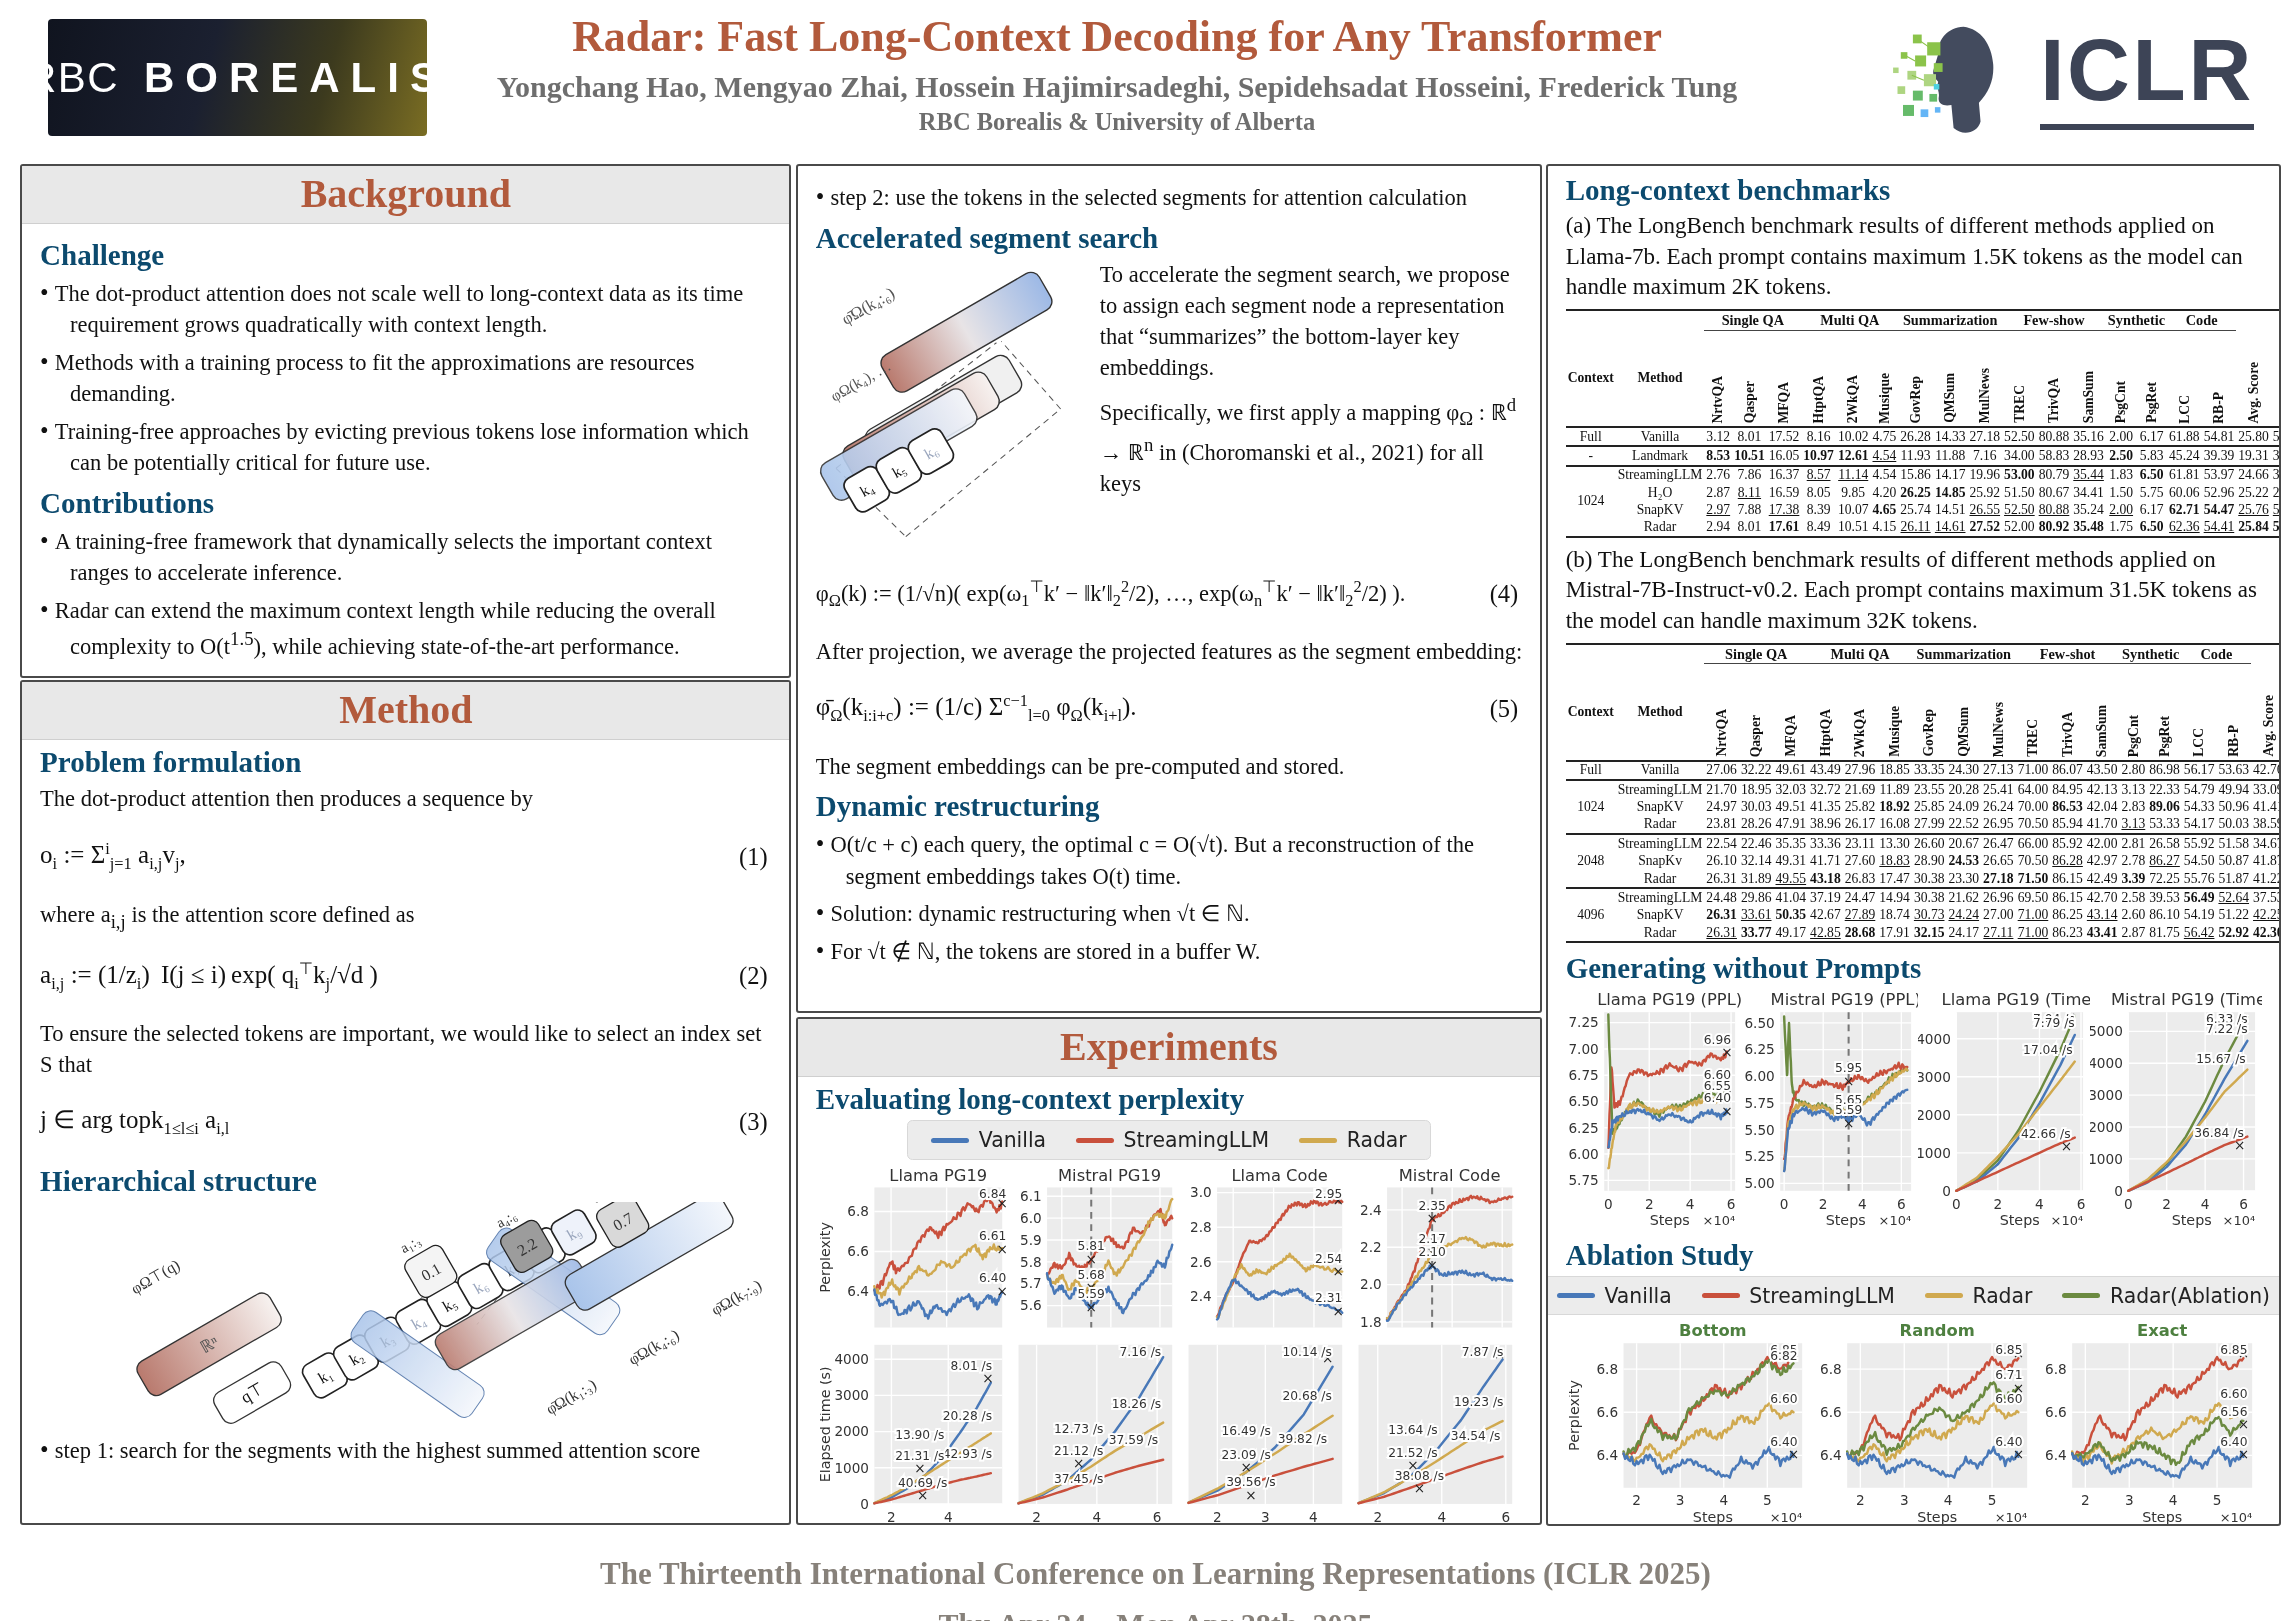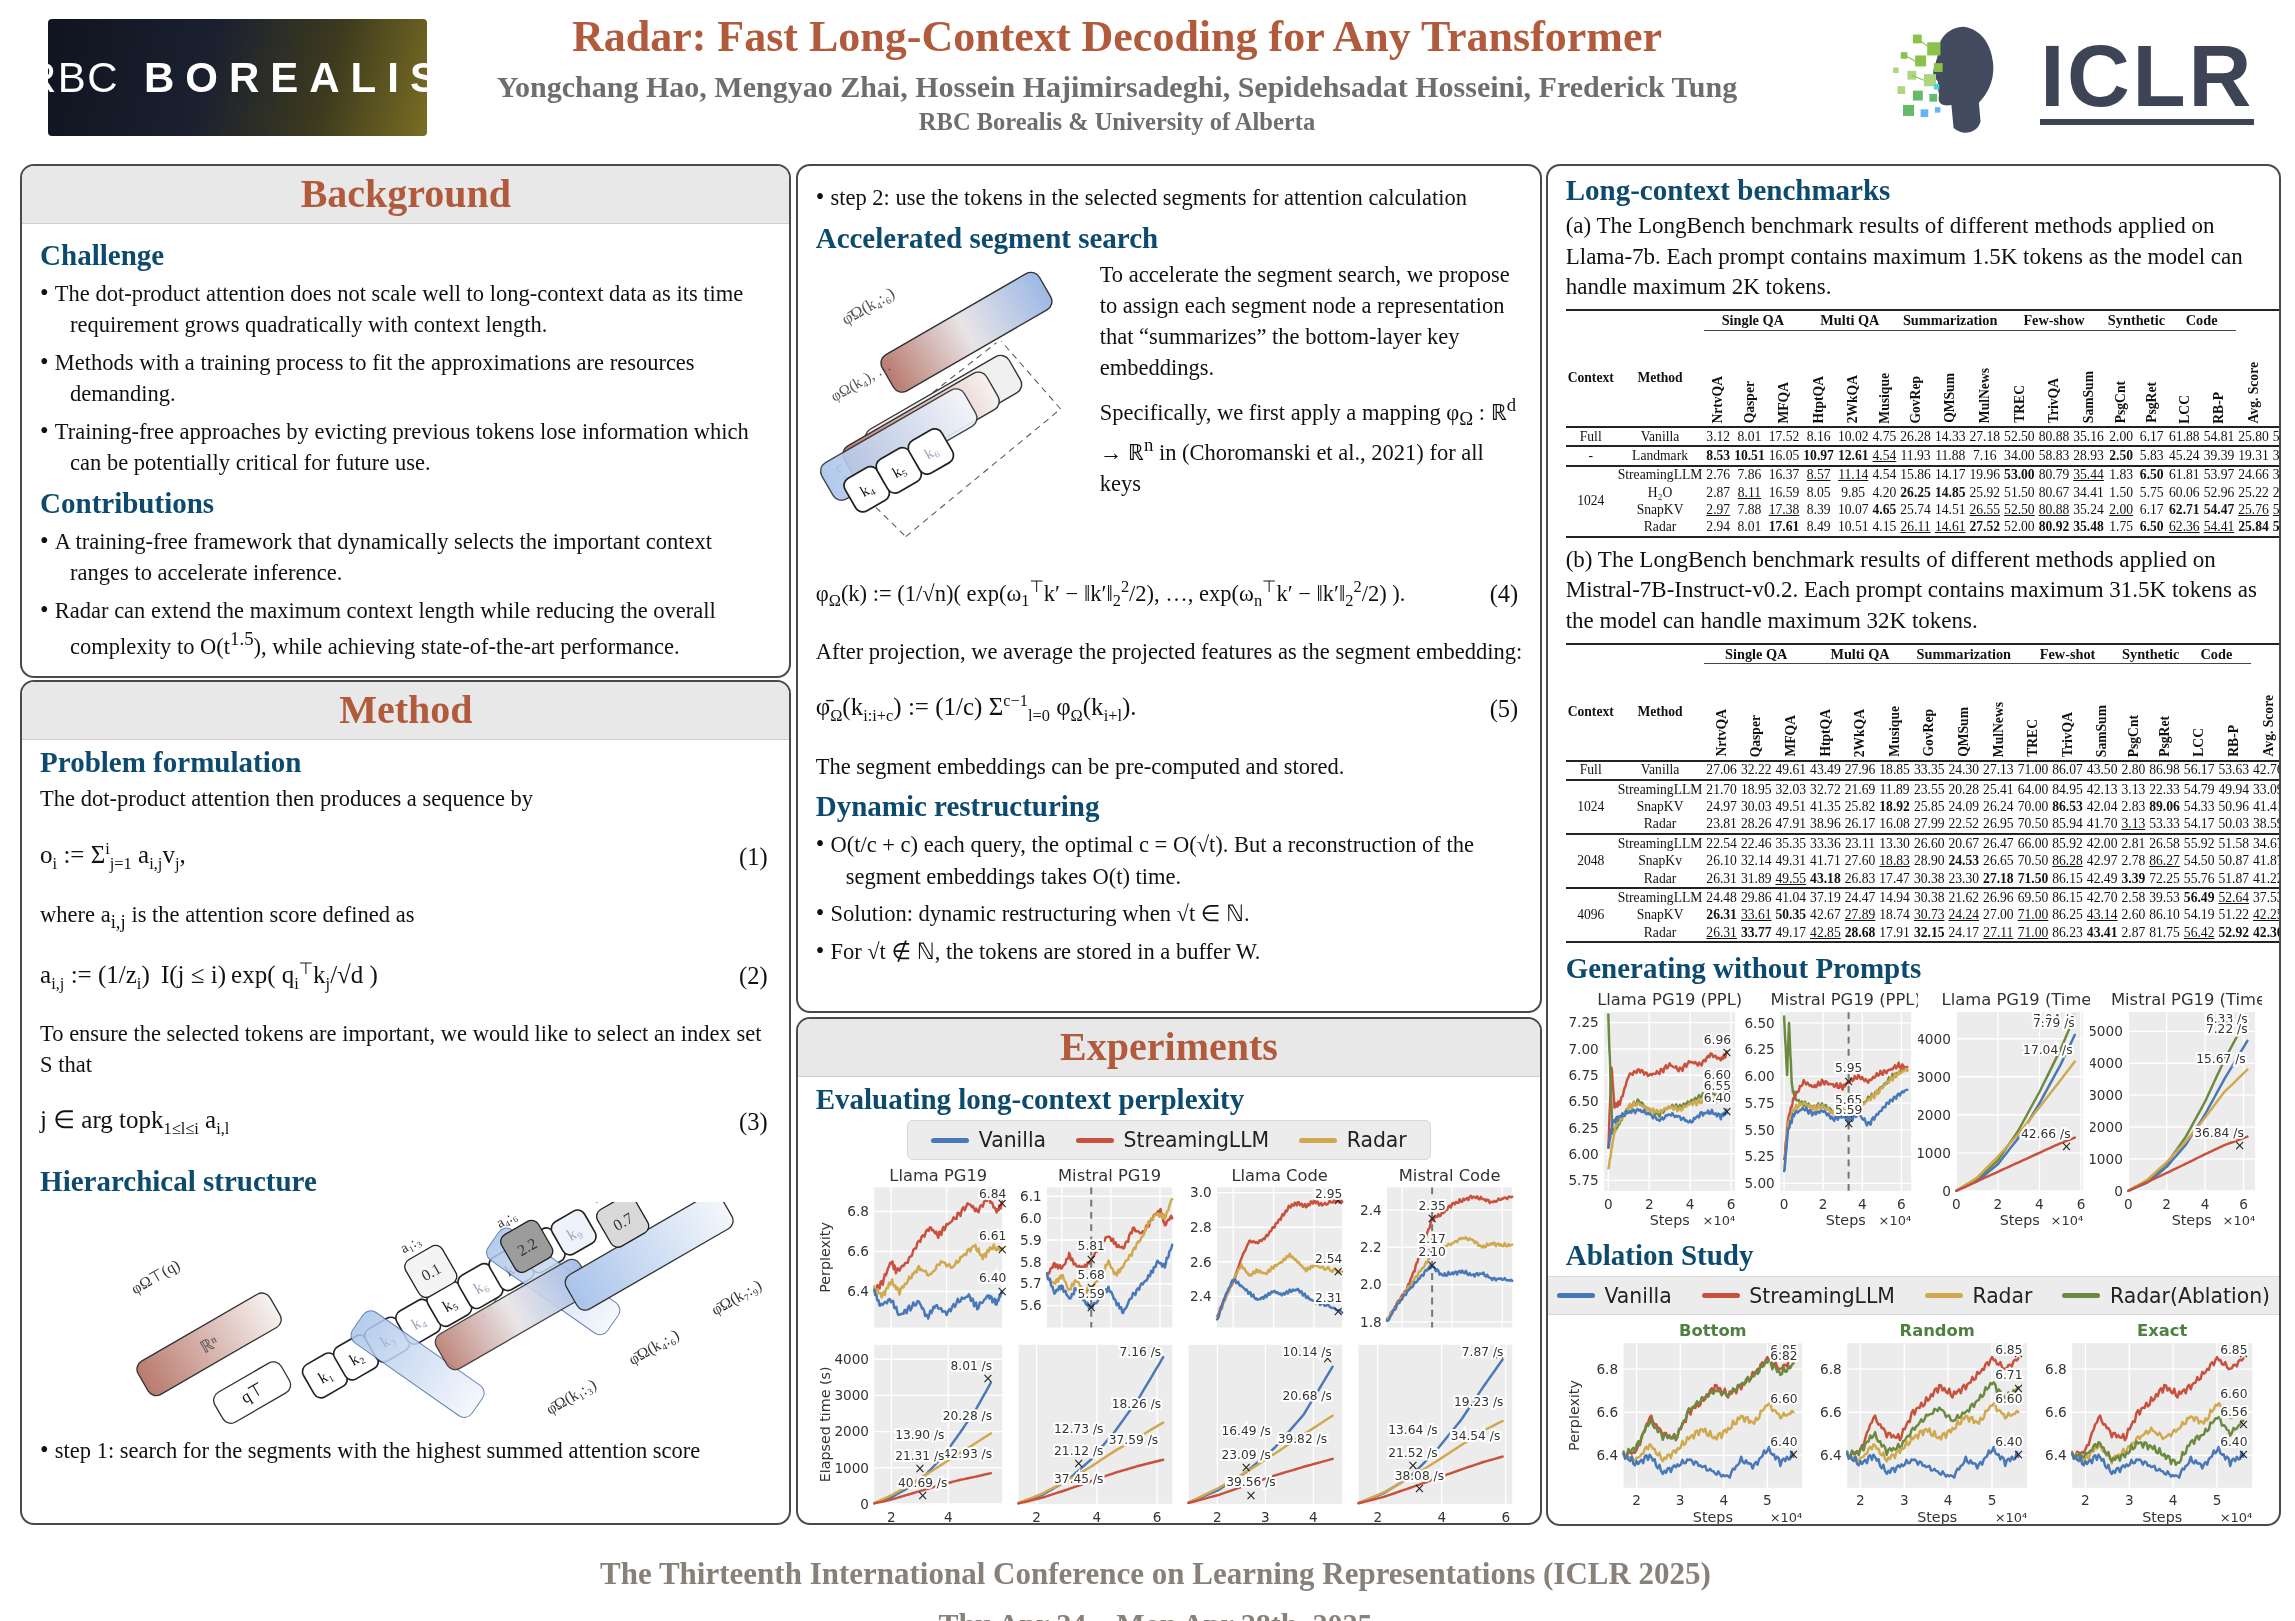--- a/index.html
+++ b/index.html
@@ -8,23 +8,23 @@
   .hdr-logo{position:absolute;left:48px;top:19px;width:379px;height:117px;border-radius:4.1px;
     background:linear-gradient(105deg,#10141f 0%,#1b2030 42%,#3c3a1e 72%,#7a6d23 100%);
     display:flex;align-items:center;justify-content:center;gap:25px;}
   .hdr-logo .rbc{color:#fff;font-family:"Liberation Sans",sans-serif;font-size:42px;font-weight:400;letter-spacing:1.4px;}
   .hdr-logo .bor{color:#fff;font-family:"Liberation Sans",sans-serif;font-size:42px;font-weight:600;letter-spacing:11px;}
   .hdr-center{position:absolute;left:477px;right:538px;top:12.3px;text-align:center;}
   .hdr-title{font-size:44px;font-weight:bold;color:#b25a3c;line-height:1.15;}
   .hdr-authors{font-size:30px;font-weight:bold;color:#6e6e6e;margin-top:6.8px;}
   .hdr-affil{font-size:24.5px;font-weight:bold;color:#6e6e6e;margin-top:4.1px;}
   .hdr-iclr{position:absolute;right:41px;top:20.4px;width:477px;height:116px;display:flex;align-items:center;justify-content:flex-end;gap:16.4px;}
-  .iclr-word{font-family:"Liberation Sans",sans-serif;font-weight:bold;font-size:87px;color:#3d4456;letter-spacing:2.7px;border-bottom:6.8px solid #3d4456;line-height:1.0;padding-bottom:0;}
+  .iclr-word{font-family:"Liberation Sans",sans-serif;font-weight:bold;font-size:87px;color:#3d4456;letter-spacing:2.7px;border-bottom:6.8px solid #3d4456;line-height:1.0;padding-bottom:11px;}
   
-  .box{position:absolute;border:2px solid #4a4a4a;border-radius:14px;background:#fff;overflow:hidden;}
+  .box{position:absolute;border:2px solid #4a4a4a;border-radius:3px;background:#fff;overflow:hidden;}
   .box-band{background:#e8e8e8;border-bottom:0.7px solid #cfcfcf;text-align:center;padding:4.1px 0 5.5px 0;}
   .box-band .bt{font-size:40px;font-weight:bold;color:#b25a3c;}
   .box-pad{padding:6.8px 17.7px 5.5px 17.7px;}
   .subhead{font-size:29px;font-weight:bold;color:#0c4a6e;margin:8.2px 0 4.1px 0;}
   .btxt{font-size:22.5px;line-height:1.38;}
   ul.blist{list-style:none;margin:2.7px 0 5.5px 0;padding:0;}
   ul.blist li{font-size:22.5px;line-height:1.38;padding-left:30px;text-indent:-30px;margin:4.1px 0;}
   ul.blist li::before{content:"\2022\00a0";font-size:24.5px;}
   .eq{position:relative;display:flex;align-items:center;justify-content:flex-start;font-size:25px;margin:13.6px 0;min-height:57px;}
   .eq .lbl{position:absolute;right:4.1px;font-size:24.5px;}

